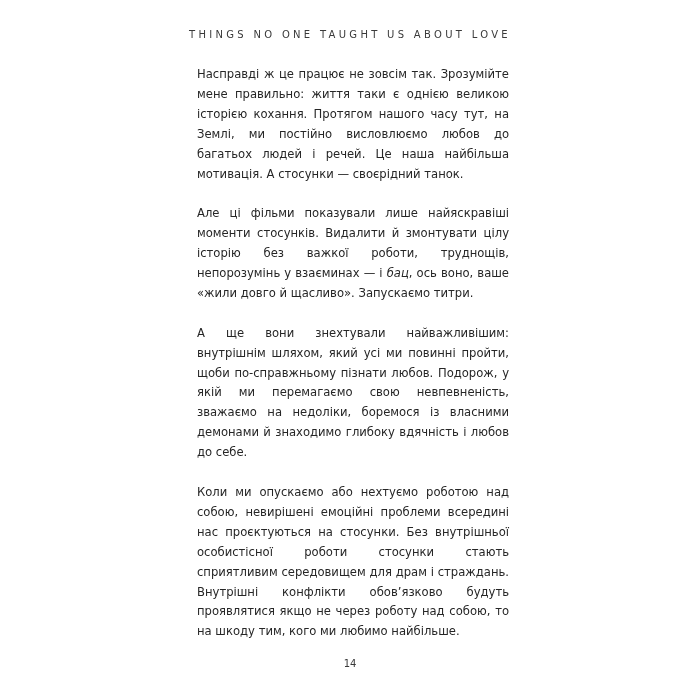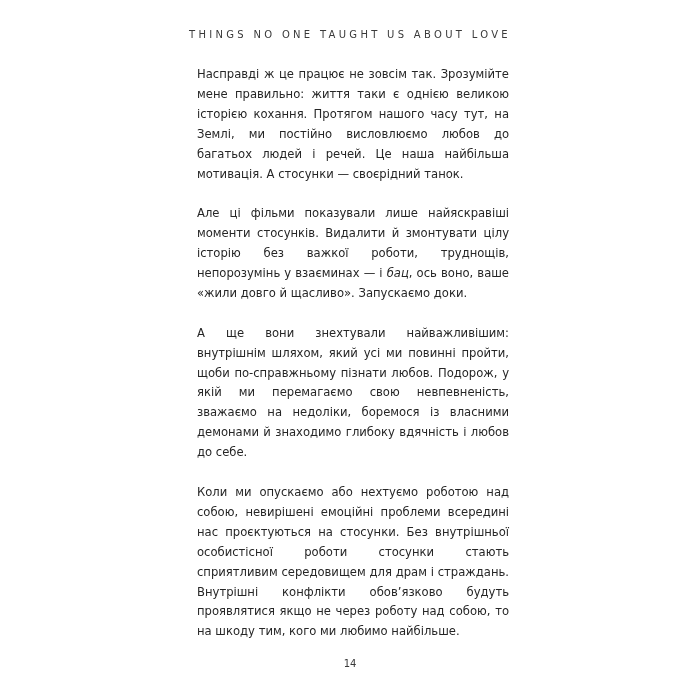--- a/index.html
+++ b/index.html
@@ -23,19 +23,19 @@
     }
   </style>
 </head>
 <body>
 
 <div class="page">
   <div class="running-head">THINGS NO ONE TAUGHT US ABOUT LOVE</div>
 
   <div class="body-text">
     <p>Насправді ж це працює не зовсім так. Зрозумійте мене правильно: життя таки є однією великою історією ко­хання. Протягом нашого часу тут, на Землі, ми постійно висловлюємо любов до багатьох людей і речей. Це наша найбільша мотивація. А стосунки — своєрідний танок.</p>
-    <p><span>Але ці фільми показували лише найяскравіші момен­ти стосунків. Видалити й змонтувати цілу історію без важкої роботи, труднощів, непорозумінь у взаєми­нах — і </span><em>бац</em><span>, ось воно, ваше «жили довго й щасливо». Запускаємо доки.</span></p>
+    <p><span>Але ці фільми показували лише найяскравіші момен­ти стосунків. Видалити й змонтувати цілу історію без важкої роботи, труднощів, непорозумінь у взаєми­нах — і </span><em>бац</em><span>, ось воно, ваше «жили довго й щасливо». Запускаємо титри.</span></p>
     <p>А ще вони знехтували найважливішим: внутрішнім шляхом, який усі ми повинні пройти, щоби по-справж­ньому пізнати любов. Подорож, у якій ми перемагаємо свою невпевненість, зважаємо на недоліки, боремося із власними демонами й знаходимо глибоку вдячність і любов до себе.</p>
     <p>Коли ми опускаємо або нехтуємо роботою над собою, невирішені емоційні проблеми всередині нас про­єктуються на стосунки. Без внутрішньої особистісної роботи стосунки стають сприятливим середовищем для драм і страждань. Внутрішні конфлікти обов’язково будуть проявлятися якщо не через роботу над собою, то на шкоду тим, кого ми любимо найбільше.</p>
   </div>
 
   <div class="folio">14</div>
 </div>
 
 </body></html>

